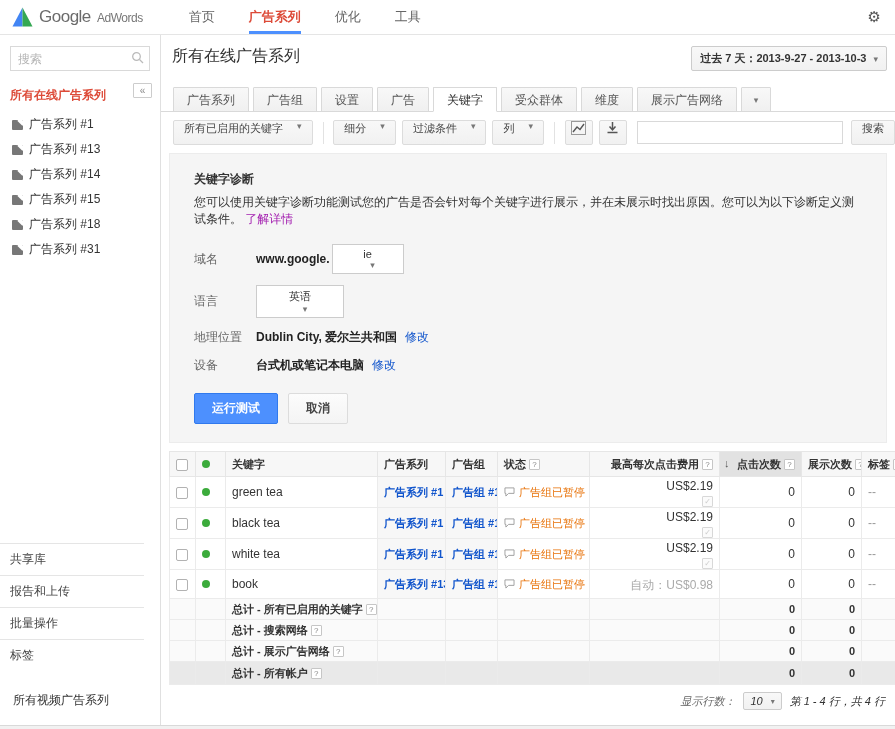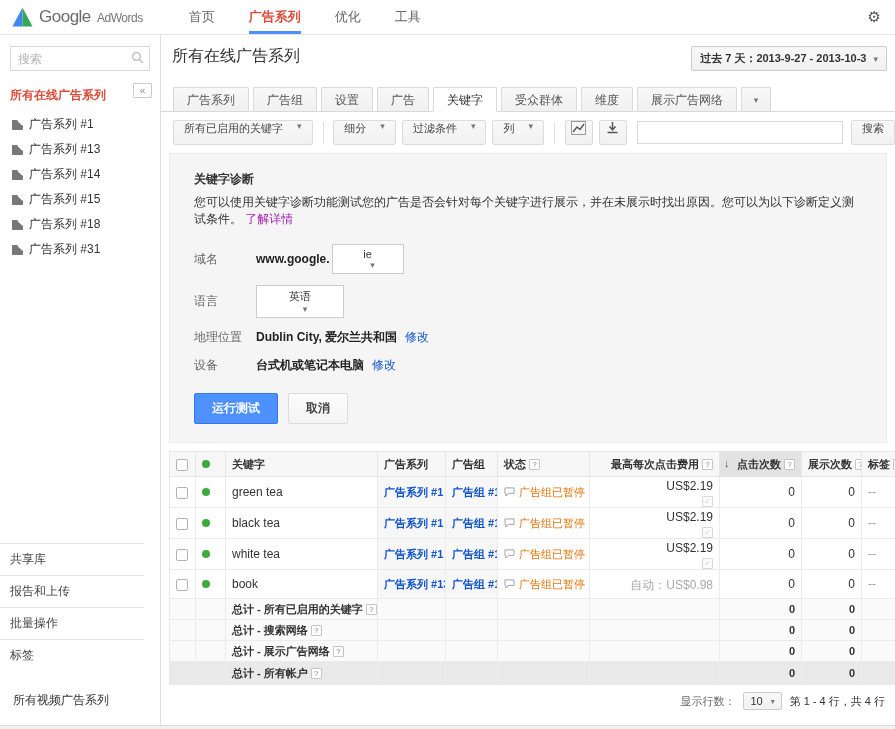--- a/index.html
+++ b/index.html
@@ -100,21 +100,21 @@
   .cpc-val { display:block; line-height:14px; padding-top:2px; }
   .cpc-edit { display:inline-block; width:11px; height:11px; border:1px solid #d8d8d8; background:#fbfbfb; color:#ccc; font-size:8px; line-height:10px; text-align:center; border-radius:1px; cursor:pointer; }
   tr.cpc-auto .cpc-val { color:#aaa; }
   td.lbl-cell { color:#999; }
   tr.total-row td { background:#fafafa; height:21px; font-size:11px; }
   tr.total-row td.t-label { color:#333; font-weight:bold; }
   tr.total-row td.num { font-weight:bold; }
   tr.grand td { background:#e9e9e9; height:23px; }
 
   
-  .pagination { display:flex; justify-content:flex-end; align-items:center; gap:8px; margin:7px 10px 0 0; font-size:11px; color:#666; }
+  .pagination { display:flex; justify-content:flex-end; align-items:center; gap:8px; margin:7px 10px 0 0; font-size:11px; color:#666;font-style:italic; }
   .rows-select { display:inline-flex; align-items:center; gap:8px; border:1px solid #ccc; background:linear-gradient(#f8f8f8,#f1f1f1); padding:2px 6px; color:#333; cursor:pointer; border-radius:2px; }
   .rows-select .caret { font-size:8px; color:#777; }
   .range-text { color:#333; }
   .neg-kw { margin:26px 0 0 11px; font-size:12px; display:flex; align-items:center; gap:6px; }
   .expand-ico { color:#8a8a8a; font-size:12px; cursor:pointer; }
   .neg-kw a { color:#1155cc; font-weight:bold; text-decoration:none; cursor:pointer; }
   .bottom-strip { position:absolute; left:0; right:0; bottom:0; height:4px; background:#f1f1f1; border-top:1px solid #d9d9d9; }
 </style>
 </head>
 <body>

